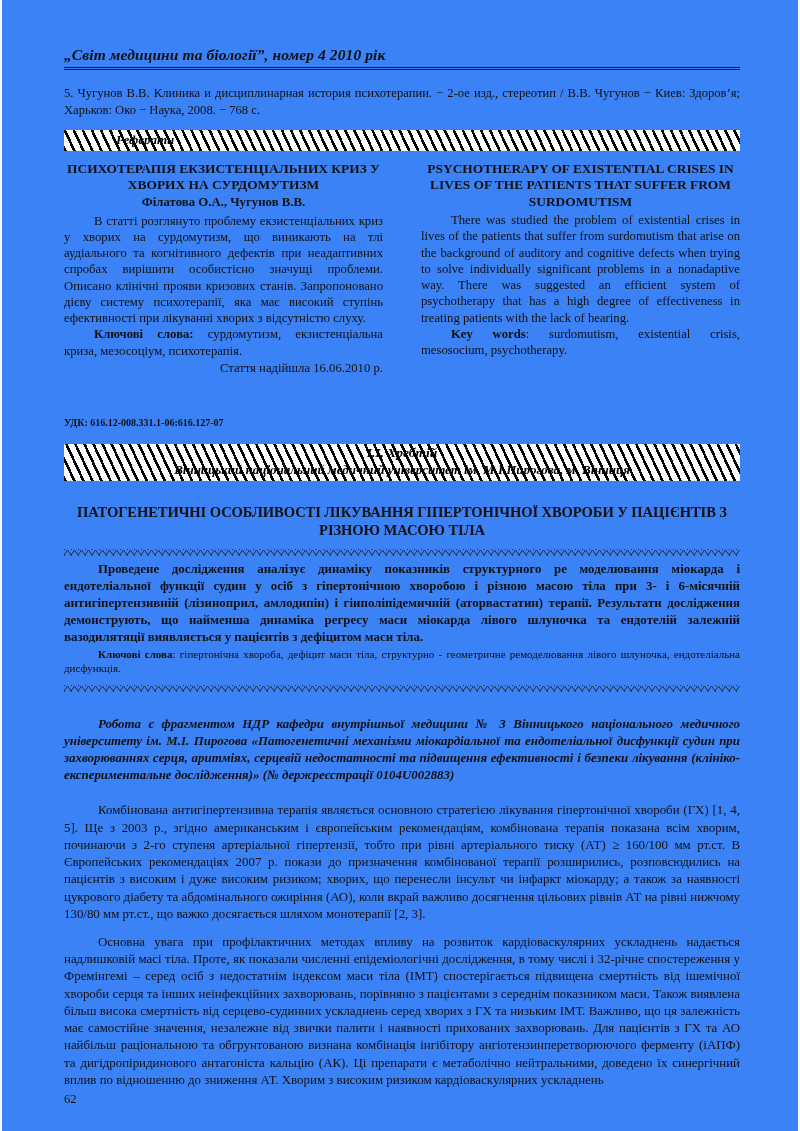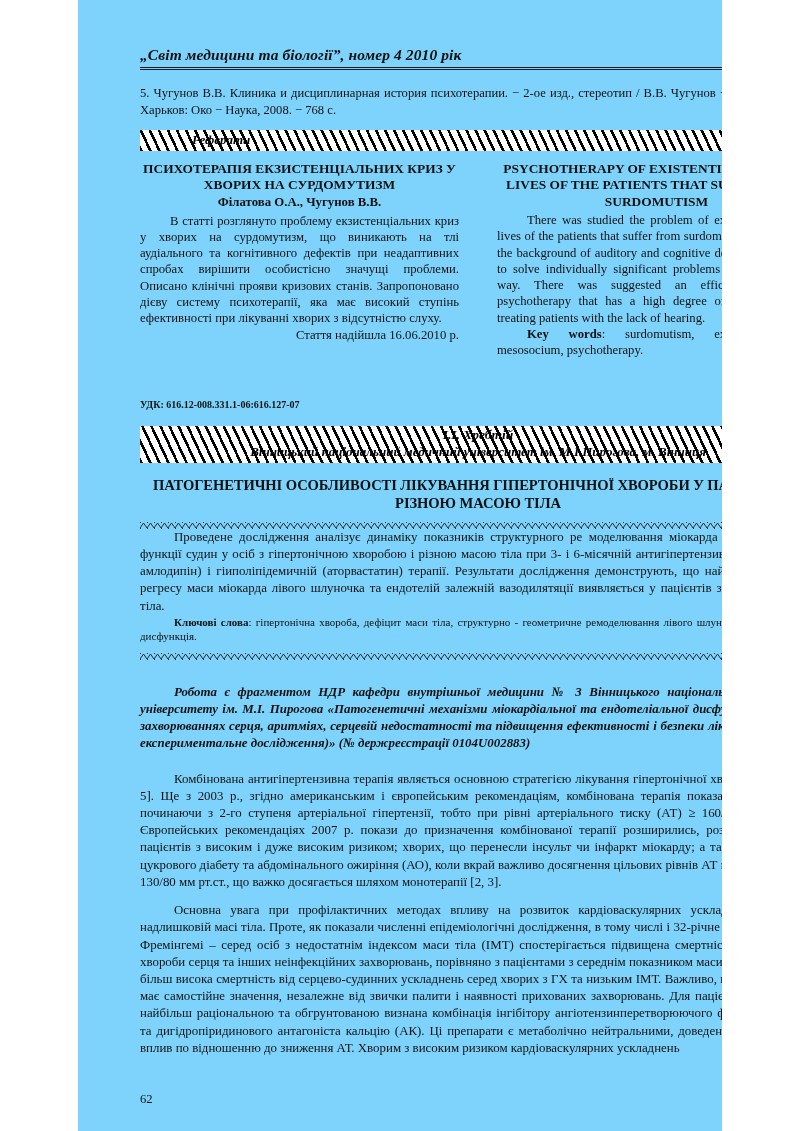--- a/index.html
+++ b/index.html
@@ -2,23 +2,23 @@
 <html><head>
 <meta charset="utf-8">
 <style>
   html, body {
     margin: 0;
     padding: 0;
     background: #ffffff;
   }
   .page {
     position: relative;
-    width: 644px;
+    width: 796px;
     height: 1131px;
-    background: #7dd3fc;
+    background: #3b82f6;
     margin: 0 auto;
     font-family: "Liberation Serif", "DejaVu Serif", serif;
     color: #111111;
     box-sizing: border-box;
     overflow: hidden;
   }
   .content {
     position: absolute;
     left: 62px;
     top: 0;
@@ -143,21 +143,21 @@
 
   
   .udc {
     margin-top: 41px;
     font-size: 10px;
     font-weight: bold;
   }
 
   
   .main-title {
-    margin-top: 14px;
+    margin-top: 23px;
     text-align: center;
     font-weight: bold;
     font-size: 14.6px;
     line-height: 1.22;
     letter-spacing: -0.1px;
   }
 
   
   .zigzag {
     margin-top: 9px;
@@ -166,24 +166,26 @@
     background-repeat: repeat-x;
     background-size: 7px 7px;
     background-image:
       linear-gradient(135deg, #2a2a2a 0.9px, transparent 0.9px),
       linear-gradient(45deg, #2a2a2a 0.9px, transparent 0.9px);
   }
   .zigzag svg { display: block; }
 
   
   .abs2 {
+    margin-top: 5px;
     font-size: 12.9px;
     line-height: 1.33;
     text-align: justify;
     text-indent: 34px;
+    font-weight: bold;
   }
   .abs2-kw {
     margin-top: 0;
     font-size: 11px;
     line-height: 1.33;
     text-align: justify;
     text-indent: 34px;
   }
 
   
@@ -229,20 +231,21 @@
     <div class="band band-rubric">
       <span class="band-label">Реферати</span>
     </div>
 
     <div class="two-col">
 
       <div class="col">
         <div class="art-title">ПСИХОТЕРАПІЯ ЕКЗИСТЕНЦІАЛЬНИХ КРИЗ У ХВОРИХ НА СУРДОМУТИЗМ</div>
         <div class="art-authors">Філатова О.А., Чугунов В.В.</div>
         <div class="abs-text">В статті розглянуто проблему екзистенціальних криз у хворих на сурдомутизм, що виникають на тлі аудіального та когнітивного дефектів при неадаптивних спробах вирішити особистісно значущі проблеми. Описано клінічні прояви кризових станів. Запропоновано дієву систему психотерапії, яка має високий ступінь ефективності при лікуванні хворих з відсутністю слуху.</div>
+        <div class="abs-kw"><b>Ключові слова:</b><span> сурдомутизм, екзистенціальна криза, мезосоціум, психотерапія.</span></div>
         <div class="received">Стаття надійшла 16.06.2010 р.</div>
       </div>
 
       <div class="col">
         <div class="art-title">PSYCHOTHERAPY OF EXISTENTIAL CRISES IN LIVES OF THE PATIENTS THAT SUFFER FROM SURDOMUTISM</div>
         <div class="abs-text">There was studied the problem of existential crises in lives of the patients that suffer from surdomutism that arise on the background of auditory and cognitive defects when trying to solve individually significant problems in a nonadaptive way. There was suggested an efficient system of psychotherapy that has a high degree of effectiveness in treating patients with the lack of hearing.</div>
         <div class="abs-kw"><b>Key words</b><span>: surdomutism, existential crisis, mesosocium, psychotherapy.</span></div>
       </div>
 
     </div>

